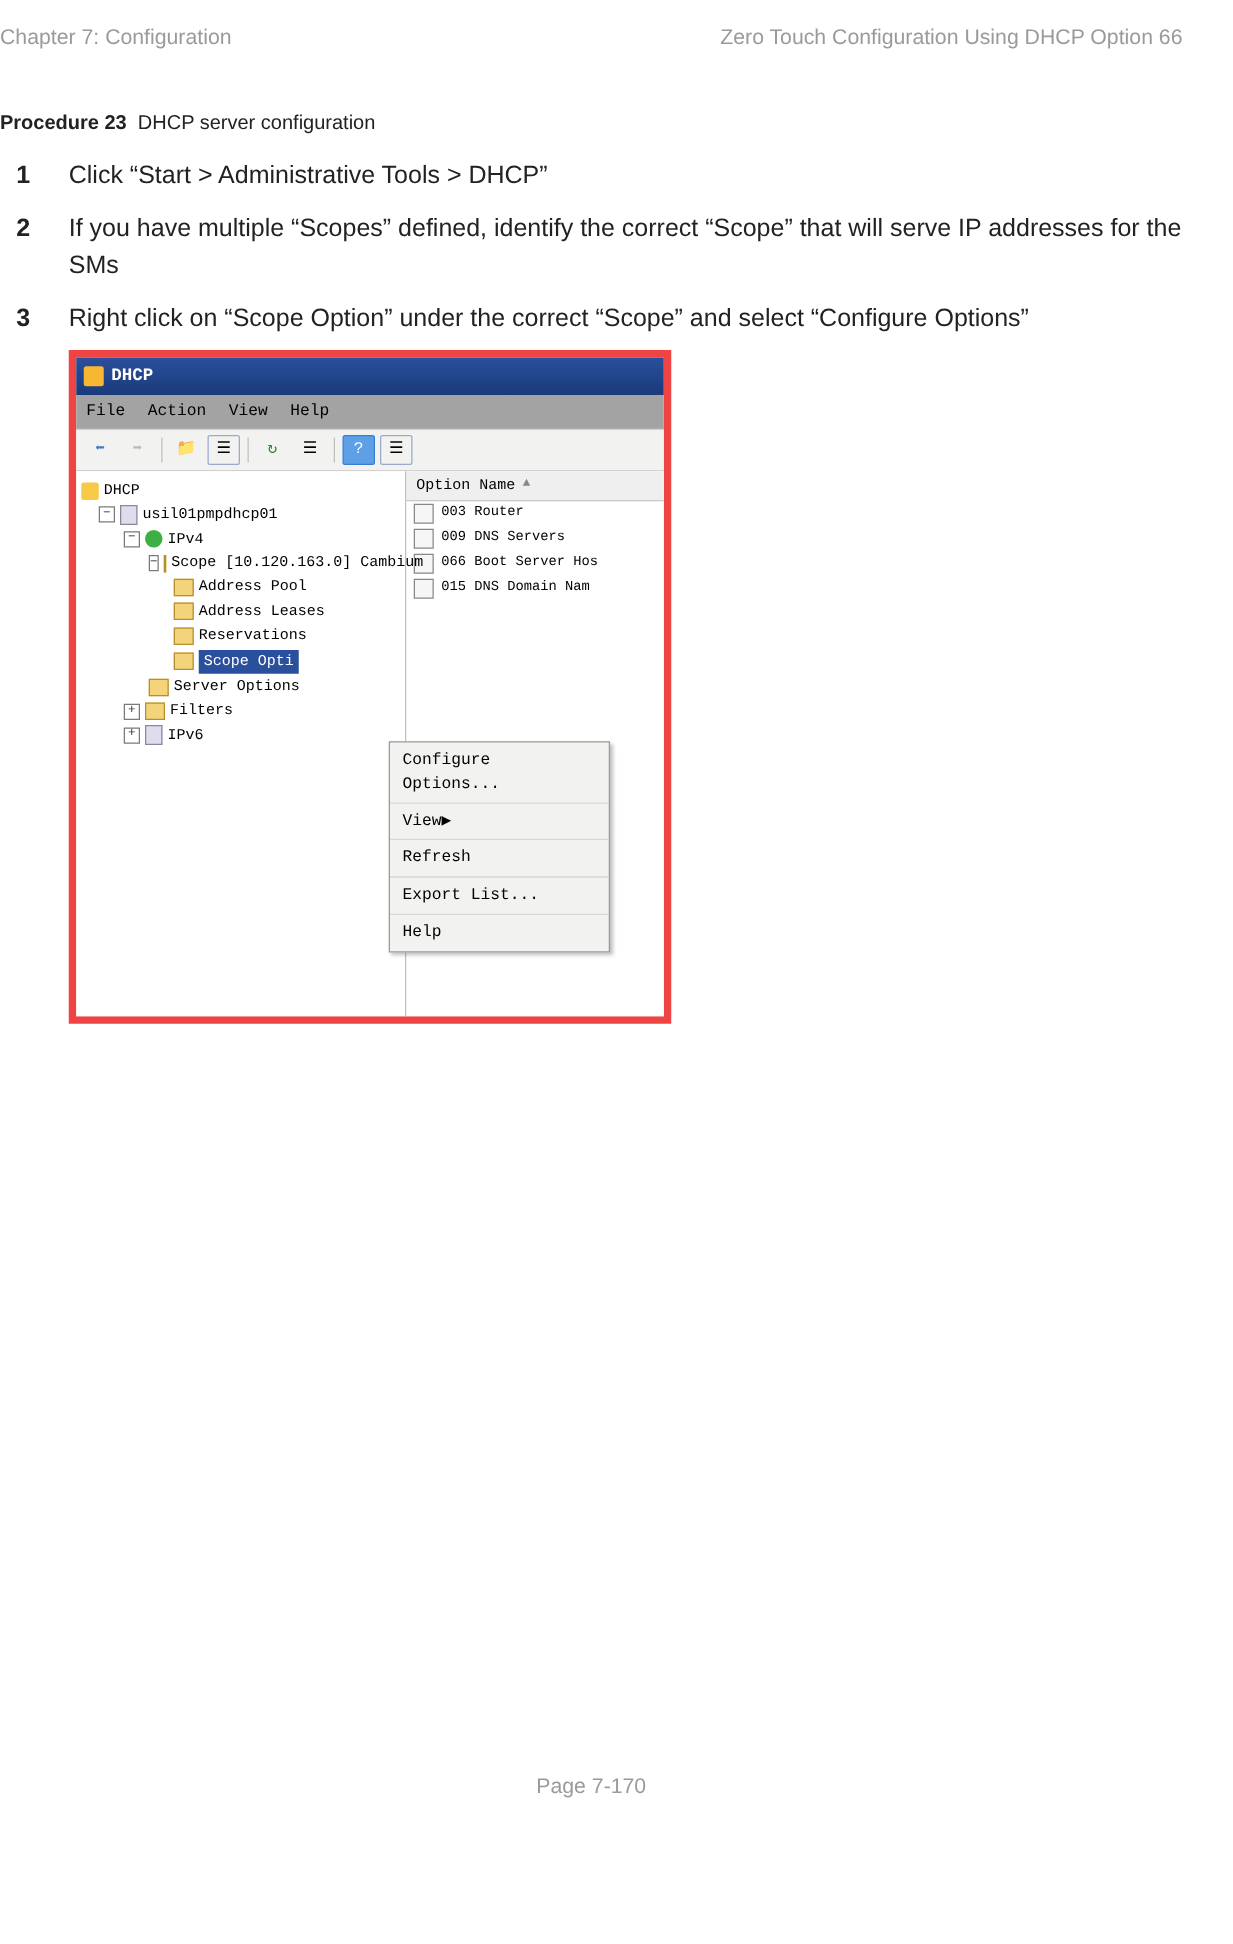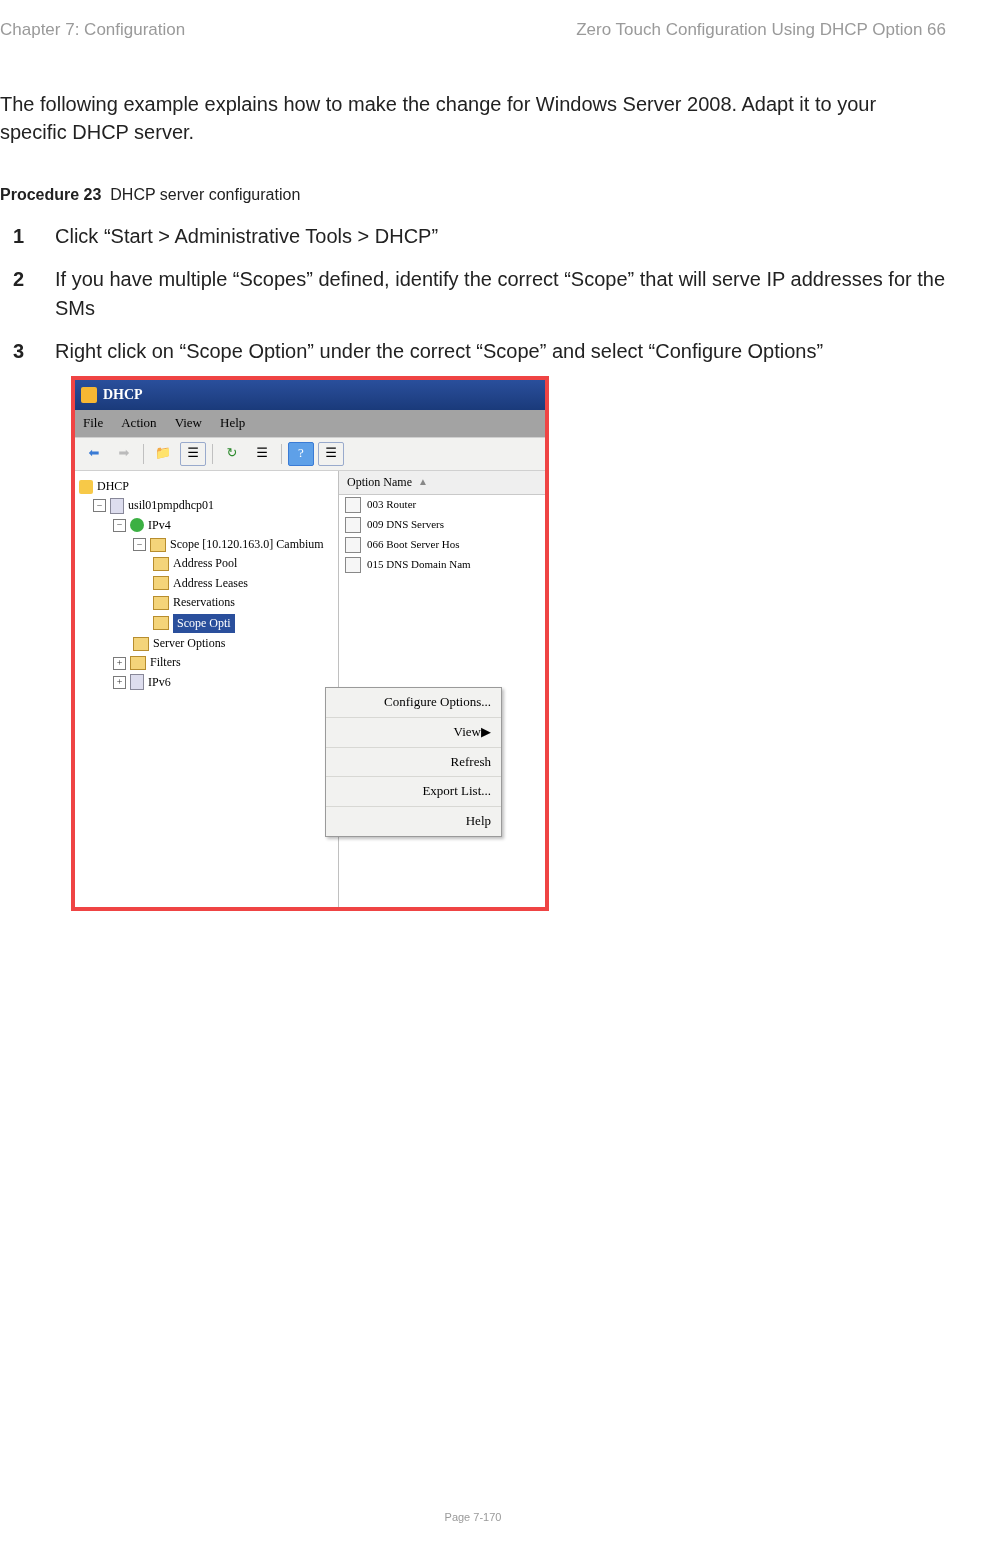--- a/index.html
+++ b/index.html
@@ -46,24 +46,24 @@
     line-height: 1.45;
   }
   ol.steps li .num {
     position: absolute;
     left: -42px;
     top: 0;
     font-weight: 700;
   }
   .screenshot {
     margin-top: 10px;
-    margin-left: 16px;
-    border: 4px solid #ef4444;
+    margin-left: 0px;
+    border: 6px solid #ef4444;
     width: 470px;
-    font-family: Liberation Serif, serif;
+    font-family: Liberation Mono, monospace;
     font-size: 13px;
     color: #000;
     background: #fff;
   }
   .titlebar {
     background: linear-gradient(#2a4f9c, #1a3a7a);
     color: #fff;
     height: 30px;
     display: flex;
     align-items: center;
@@ -167,40 +167,39 @@
     width: 175px;
     background: #f2f2f0;
     border: 1px solid #9a9a9a;
     box-shadow: 2px 2px 3px rgba(0,0,0,0.25);
     font-size: 13px;
     z-index: 5;
   }
   .context-item {
     padding: 5px 10px;
     border-bottom: 1px solid #d8d8d4;
-    display: flex; justify-content: flex-end; align-items: center;
+    display: flex; justify-content: flex-start; align-items: center;
   }
   .context-item:last-child { border-bottom: none; }
   .footer {
     text-align: center;
     color: #9a9a9a;
-    font-size: 11px;
+    font-size: 17px;
     margin-top: 600px;
   }
 </style>
 </head>
 <body>
 
 <div class="page">
   <div class="header-row">
     <span>Chapter 7:  Configuration</span>
     <span>Zero Touch Configuration Using DHCP Option 66</span>
   </div>
 
-  <p class="body-text">The following example explains how to make the change for Windows Server 2008. Adapt it to your specific DHCP server.</p>
 
   <p class="procedure-title">
     <span class="bold">Procedure 23</span>&nbsp;&nbsp;<span>DHCP server configuration</span>
   </p>
 
   <ol class="steps">
     <li><span class="num">1</span><span>Click “Start &gt; Administrative Tools &gt; DHCP”</span></li>
     <li><span class="num">2</span><span>If you have multiple “Scopes” defined, identify the correct “Scope” that will serve IP addresses for the SMs</span></li>
     <li><span class="num">3</span><span>Right click on “Scope Option” under the correct “Scope” and select “Configure Options”</span>
 

